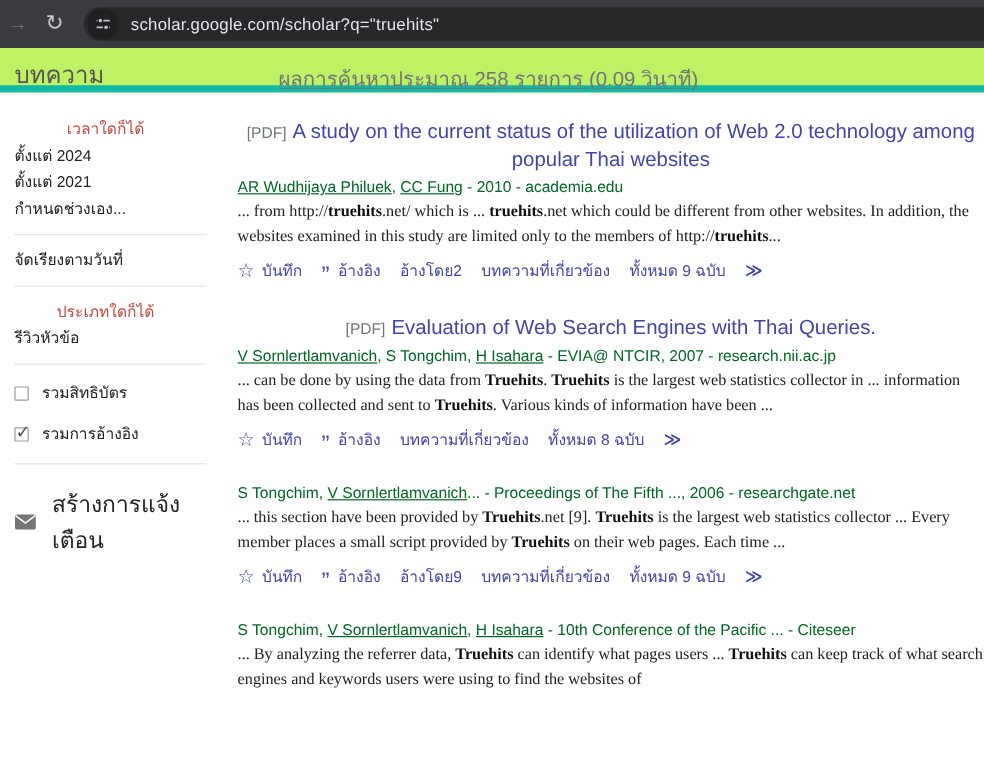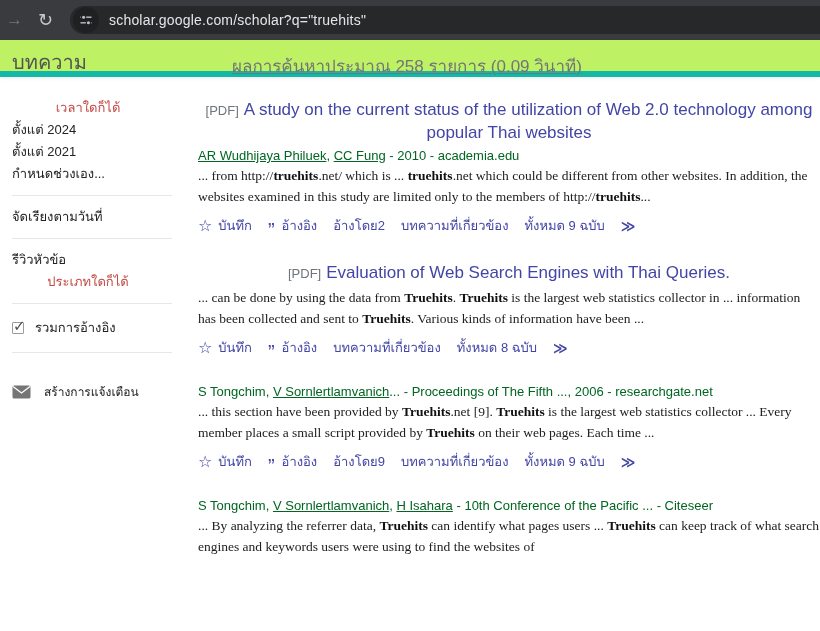--- a/index.html
+++ b/index.html
@@ -28,21 +28,21 @@
   .content{display:flex;}
   .sidebar{flex:0 0 198px; padding:23px 10px 0 12px; font-size:13px;}
   .side-link{display:block; color:#222; text-decoration:none; line-height:15px;
     margin-bottom:7px; width:152px; overflow-wrap:anywhere; padding-left:8px; text-indent:-8px;}
   .side-link.red{color:var(--red);text-align:center;}
   .side-divider{border:0; border-top:1px solid var(--divider); margin:14px 0 13px 0; width:160px;}
   .check-row{display:flex; align-items:center; margin:2px 0 13px 0; color:#222;}
   .checkbox{position:relative; width:12px; height:12px; border:1px solid #9b9b9b;
     border-radius:1px; background:#fff; margin-right:11px; flex:0 0 12px;}
   .checkbox .mark{position:absolute; top:-6px; left:0; font-size:15px; font-weight:bold; color:#4d4d4d;}
-  .alert-row{display:flex; align-items:center; gap:13px; margin-top:29px; color:#222; font-size:12px;}
+  .alert-row{display:flex; align-items:center; gap:13px; margin-top:18px; color:#222; font-size:19px;}
   
   .results{width:625px; padding-top:22px;}
   .result{margin-bottom:26px;}
   .r-title{font-size:17px; line-height:22px;text-align:center;}
   .pdf-tag{color:var(--muted); font-size:13px; margin-right:5px;}
   .title-link{color:var(--link); text-decoration:none; cursor:pointer;}
   .r-byline{font-size:13px; color:var(--green); margin-top:4px;}
   .r-byline a{color:var(--green); text-decoration:underline; cursor:pointer;}
   .r-snippet{font-size:13.5px; line-height:21px; color:var(--snippet); margin-top:2px;font-family:Liberation Serif, serif;}
   .r-snippet b{color:#111;}
@@ -85,25 +85,29 @@
     <a class="side-link">ตั้งแต่ 2024</a>
     <a class="side-link">ตั้งแต่ 2021</a>
     <a class="side-link">กำหนดช่วงเอง...</a>
 
     <div class="side-divider"></div>
 
     <a class="side-link">จัดเรียงตามวันที่</a>
 
     <div class="side-divider"></div>
 
+    <a class="side-link red">ประเภทใดก็ได้</a>
     <a class="side-link">รีวิวหัวข้อ</a>
-    <a class="side-link red">ประเภทใดก็ได้</a>
-
-    <div class="side-divider"></div>
-
+
+    <div class="side-divider"></div>
+
+    <div class="check-row">
+      <span class="checkbox"></span>
+      <span>รวมสิทธิบัตร</span>
+    </div>
     <div class="check-row">
       <span class="checkbox">
         <span class="mark">✓</span>
       </span>
       <span>รวมการอ้างอิง</span>
     </div>
 
     <div class="side-divider"></div>
 
     <div class="alert-row">
@@ -138,20 +142,21 @@
           <a class="action">
             <span>ทั้งหมด 9 ฉบับ</span>
           </a>
           <a class="action">
             <span class="icon-more">≫</span>
           </a>
         </div>
       </div>
       <div class="result">
         <div class="r-title"><span class="pdf-tag">[PDF]</span><a class="title-link">Evaluation of Web Search Engines with Thai Queries.</a></div>
+        <div class="r-byline"><a>V Sornlertlamvanich</a><span>, S Tongchim, </span><a>H Isahara</a><span> - EVIA@ NTCIR, 2007 - research.nii.ac.jp</span></div>
         <div class="r-snippet"><span>... can be done by using the data from </span><b>Truehits</b><span>. </span><b>Truehits</b><span> is the largest web statistics collector in ... information has been collected and sent to </span><b>Truehits</b><span>. Various kinds of information have been ...</span></div>
         <div class="r-actions">
           <a class="action">
             <span class="icon-star">☆</span>
             <span>บันทึก</span>
           </a>
           <a class="action">
             <span class="icon-quote">”</span>
             <span>อ้างอิง</span>
           </a>

